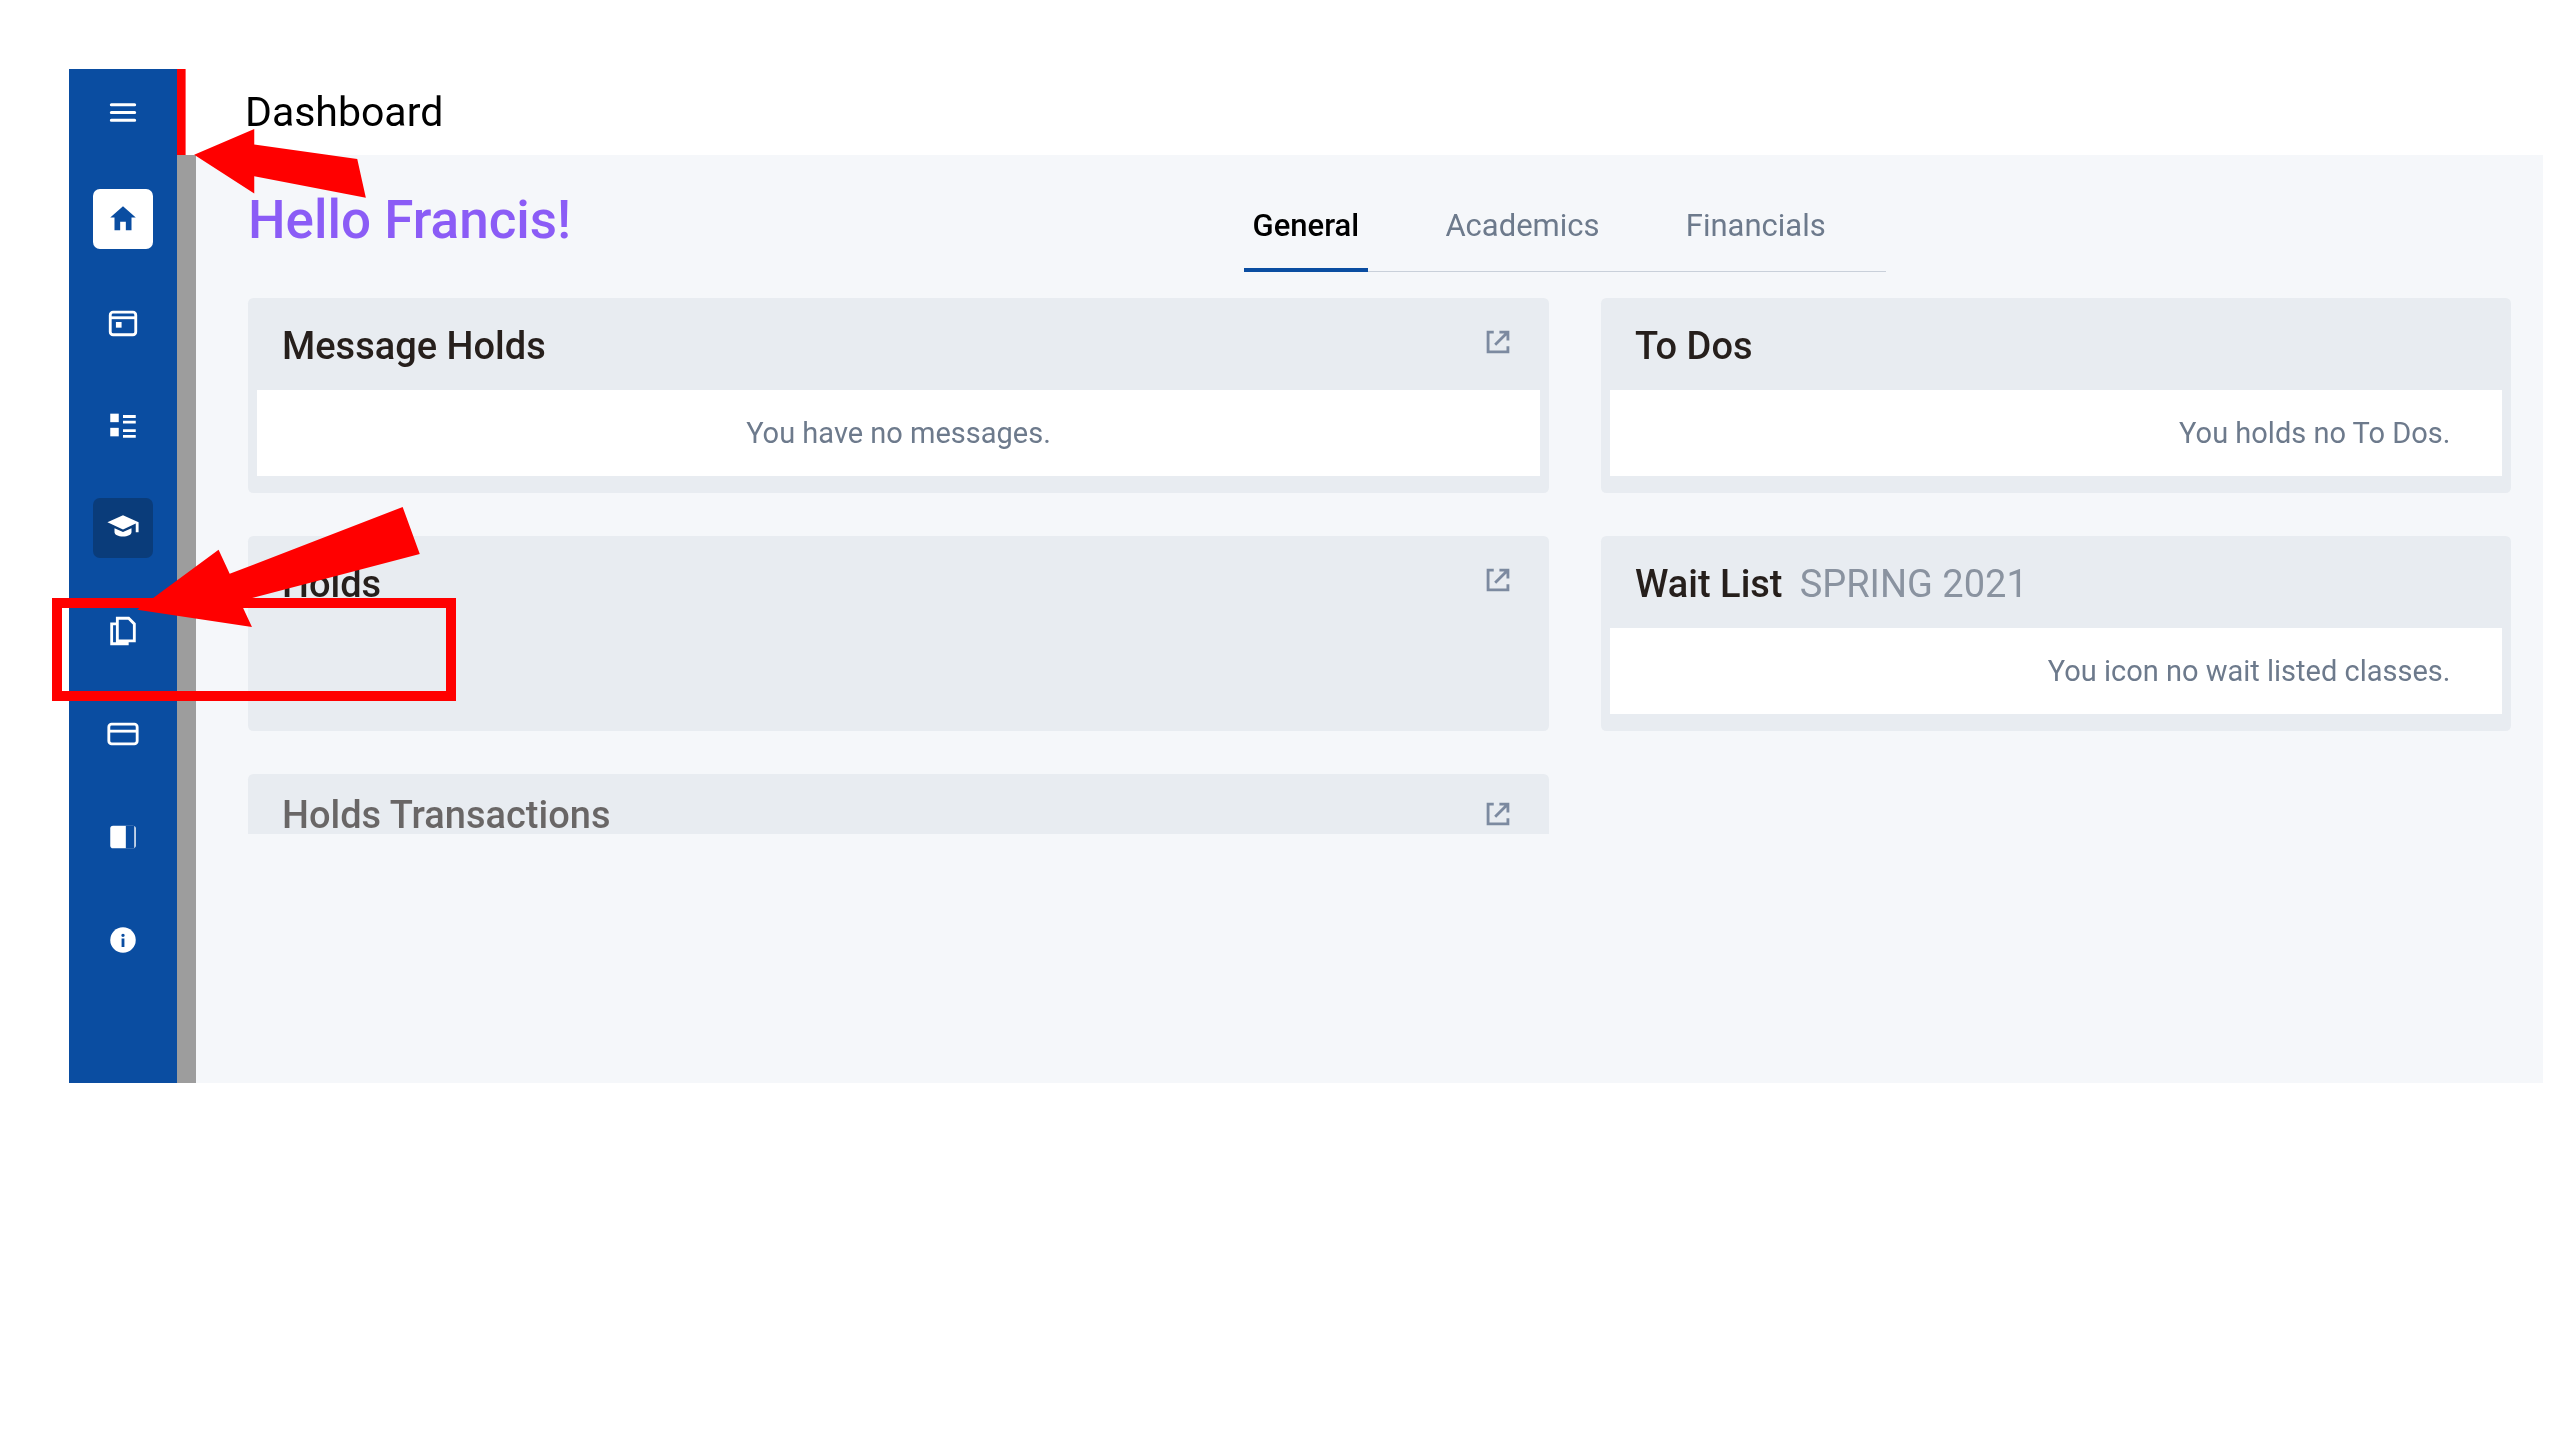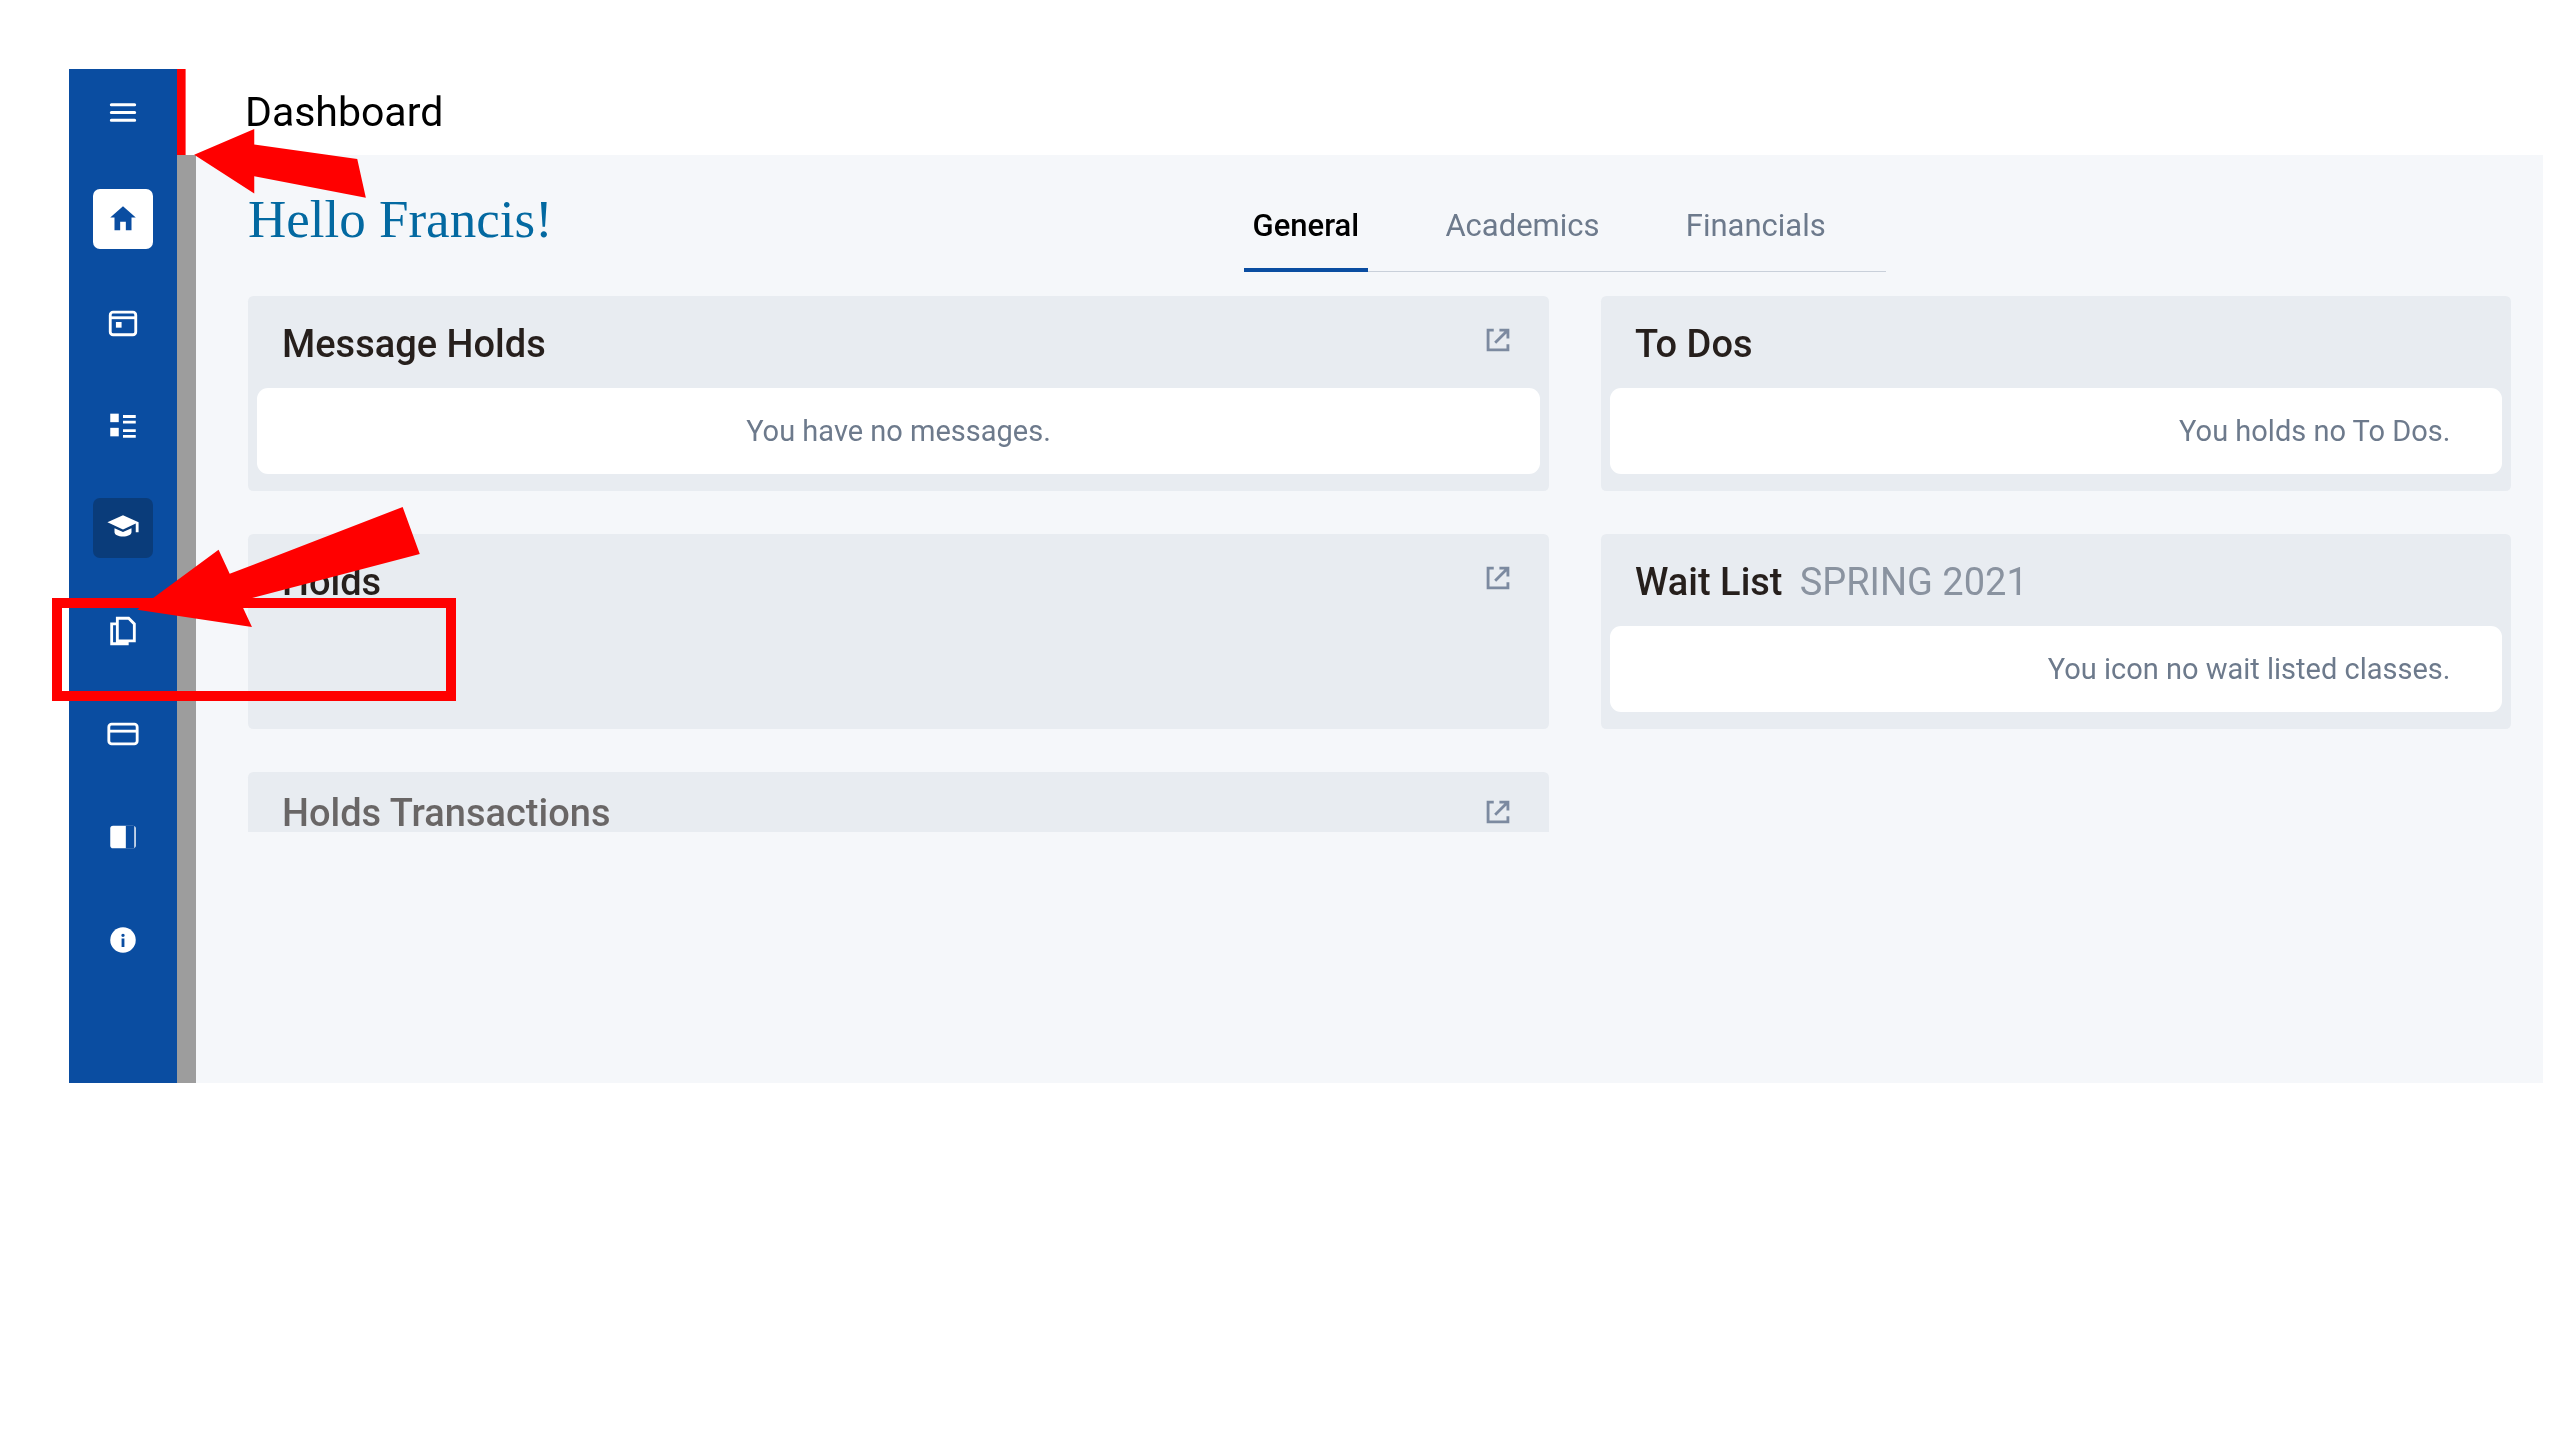--- a/index.html
+++ b/index.html
@@ -85,23 +85,22 @@
   .main {
     flex: 1;
     background: #f5f7fa;
     margin-left: 19px; 
     padding: 34px 0 0 52px;
     position: relative;
   }
   .hello {
     font-size: 53px;
     font-weight: 500;
-    color: #0369a1;
+    color: #8b5cf6;
     margin-bottom: 47px;
-    font-family: Liberation Serif, serif;
   }
   .tabs {
     position: absolute;
     top: 47px;
     left: 1048px;
     display: flex;
     gap: 69px;
     border-bottom: 1.7px solid #c9d0da;
     padding-right: 52px;
   }
@@ -144,21 +143,21 @@
   .card-sub {
     font-size: 38px;
     font-weight: 400;
     color: #8a93a0;
     margin-left: 13.7px;
   }
   .expand-ico svg { width: 34px; height: 34px; }
   .card-body {
     background: #fff;
     margin: 0 8.6px 17px 8.6px;
-    border-radius: 11px;
+    border-radius: 0;
     text-align: center;
     padding: 26px 10px;
     font-size: 29px;
     color: #6d7a8c;
   }
   
   .card.right .card-body { text-align: right; padding-right: 52px; }
 
   
   .truncated-card {

